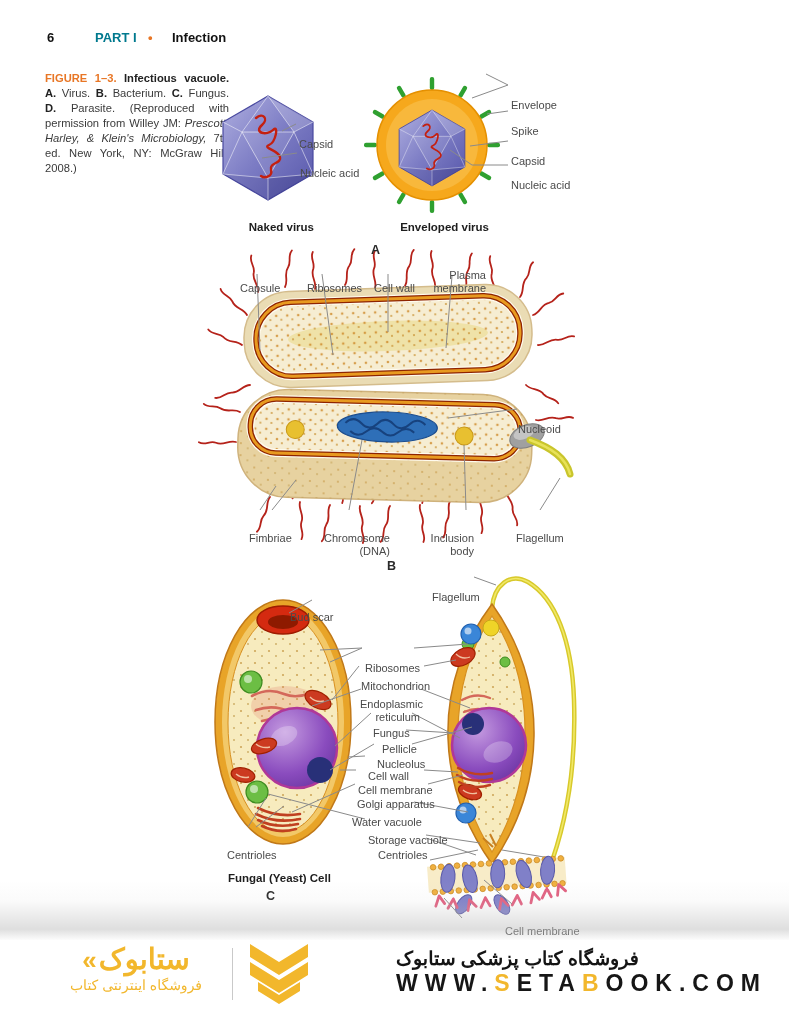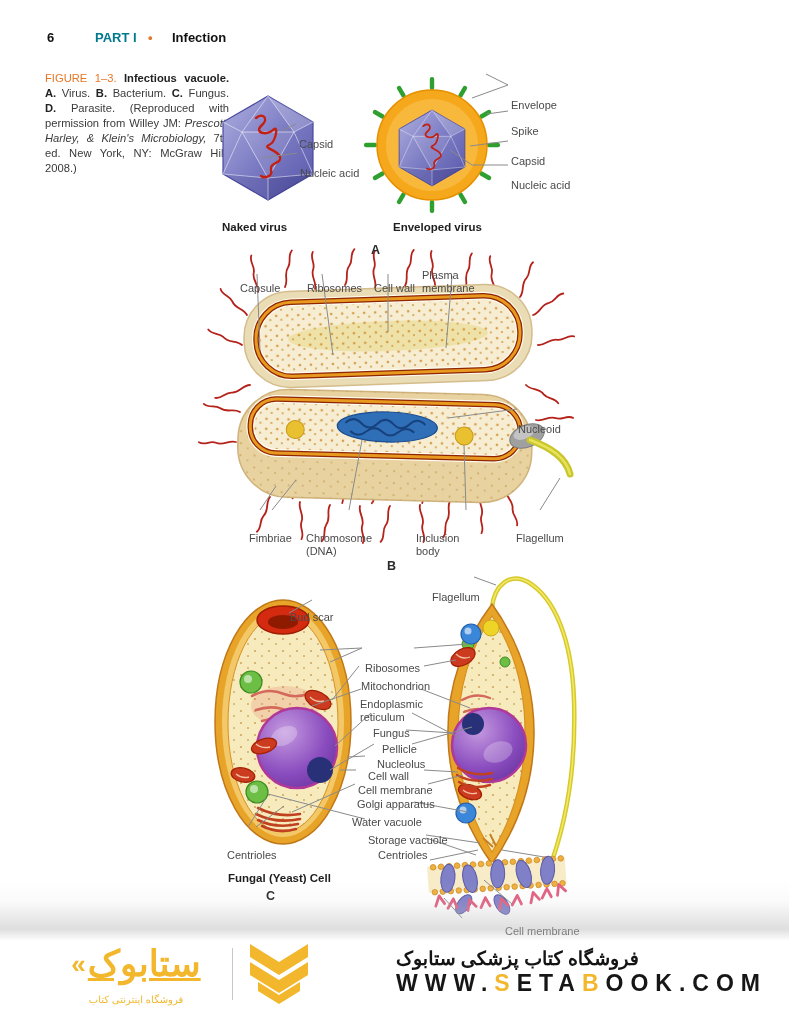--- a/index.html
+++ b/index.html
@@ -7,40 +7,40 @@
         font-family:"Liberation Sans",sans-serif;}
   
   .hdr{position:absolute;top:30px;left:0;width:100%;font-size:13px;font-weight:bold;color:#111;}
   .hdr .pagenum{position:absolute;left:47px;}
   .hdr .part{position:absolute;left:95px;color:#00798E;}
   .hdr .bullet{position:absolute;left:148px;color:#E87625;}
   .hdr .section{position:absolute;left:160px;color:#111;padding-left:12px;}
   
   .caption{position:absolute;left:45px;top:71px;width:184px;font-size:11.2px;line-height:1.34;
            color:#3a3a3a;text-align:justify;}
-  .caption .figlabel{color:#E87625;font-weight:normal;margin-top:36px;}
+  .caption .figlabel{color:#E87625;font-weight:bold;margin-top:36px;}
   .caption b{color:#222;}
   .caption i{font-style:italic;}
   
   .lbl{position:absolute;font-size:11px;color:#4a4a4a;white-space:nowrap;z-index:2;line-height:1.18;margin-top:20px;}
-  .lbl.center{text-align:left;white-space:pre-line;}
+  .lbl.center{text-align:right;white-space:pre-line;}
   .lbl.bold{font-weight:bold;color:#1d1d1d;font-size:11.5px;}
   .lbl.letter{font-weight:bold;color:#2a2a2a;font-size:12.5px;}
   svg.fig{position:absolute;left:0;top:0;z-index:1;}
   
   .fade{position:absolute;left:0;top:880px;width:789px;height:60px;z-index:3;pointer-events:none;
         background:linear-gradient(to bottom,rgba(205,205,205,0) 0%,rgba(198,198,198,0.08) 35%,
                    rgba(190,190,190,0.50) 82%,rgba(235,235,235,0.15) 100%);}
   
   .footer{position:absolute;left:0;top:940px;width:789px;height:70px;background:#fff;z-index:4;}
   .logo{position:absolute;left:46px;top:4px;width:180px;text-align:center;color:#F2B72C;}
   .logo .row{display:flex;justify-content:center;align-items:center;direction:ltr;}
   .logo .mark{font-size:26px;font-weight:bold;line-height:1;margin-right:2px;}
-  .logo .name{font-size:36px;font-weight:bold;line-height:1.1;direction:rtl;text-decoration:underline;}
-  .logo .sub{font-size:10px;margin-top:10px;direction:rtl;}
+  .logo .name{font-size:29px;font-weight:bold;line-height:1.1;direction:rtl;}
+  .logo .sub{font-size:14px;margin-top:1px;direction:rtl;}
   .fdivider{position:absolute;left:232px;top:8px;width:1px;height:52px;background:#c9c9c9;}
   .chev{position:absolute;left:243px;top:4px;}
   .fright{position:absolute;right:22px;top:7px;text-align:left;}
   .fright .fa-title{font-size:19px;font-weight:bold;color:#141414;direction:rtl;}
   .fright .url{font-size:23px;font-weight:bold;color:#161616;letter-spacing:7px;
                font-family:"Liberation Sans",sans-serif;}
   .url .y{color:#F2B72C;}
 </style>
 </head>
 <body>

